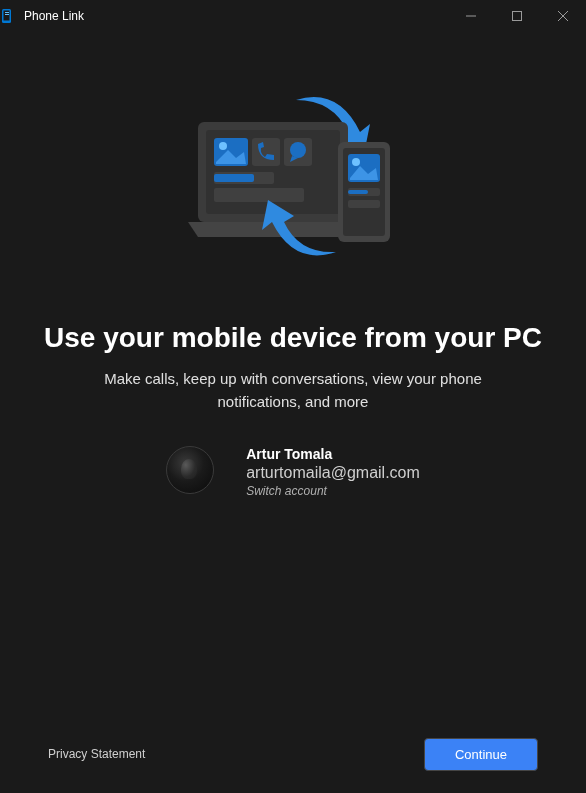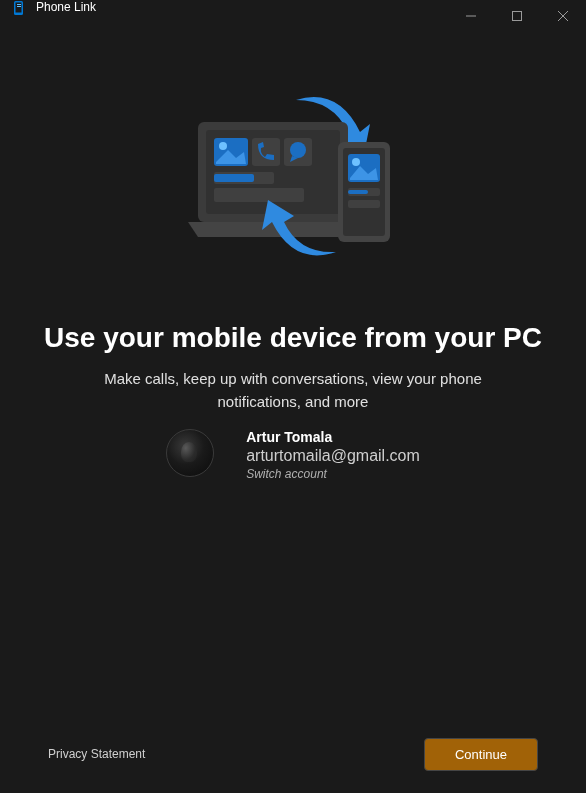--- a/index.html
+++ b/index.html
@@ -12,22 +12,22 @@
       height: 793px;
       background: #1a1a1a;
       font-family: "Segoe UI", -apple-system, sans-serif;
       color: #ffffff;
       overflow: hidden;
       position: relative;
     }
     .titlebar {
       height: 32px;
       display: flex;
-      align-items: flex-start;
-      padding-left: 12px;
+      align-items: center;
+      padding-left: 0;
       background: #1a1a1a;
     }
     .titlebar-icon {
       width: 16px;
       height: 16px;
       margin-right: 8px;
       display: flex;
       align-items: center;
       justify-content: center;
     }
@@ -69,21 +69,21 @@
       text-align: center;
       margin-bottom: 14px;
       color: #ffffff;
     }
     .subheading {
       font-size: 15px;
       text-align: center;
       color: #e0e0e0;
       line-height: 1.5;
       max-width: 460px;
-      margin-bottom: 16px;
+      margin-bottom: 33px;
     }
     .account-section {
       display: flex;
       gap: 32px;
     }
     .avatar {
       width: 48px;
       height: 48px;
       border-radius: 50%;
       background: radial-gradient(circle at 40% 35%, #3a3a3a 0%, #1a1a1a 45%, #0a0a0a 100%);
@@ -132,21 +132,21 @@
       align-items: center;
       justify-content: space-between;
       padding: 0 48px;
     }
     .privacy-link {
       font-size: 12px;
       color: #cfcfcf;
       cursor: pointer;
     }
     .continue-btn {
-      background: #a16207;
+      background: #3b82f6;
       border: 1px solid #454545;
       color: #ffffff;
       font-size: 13px;
       padding: 8px 30px;
       border-radius: 4px;
       cursor: pointer;
       font-family: inherit;
     }
   </style>
 </head>

